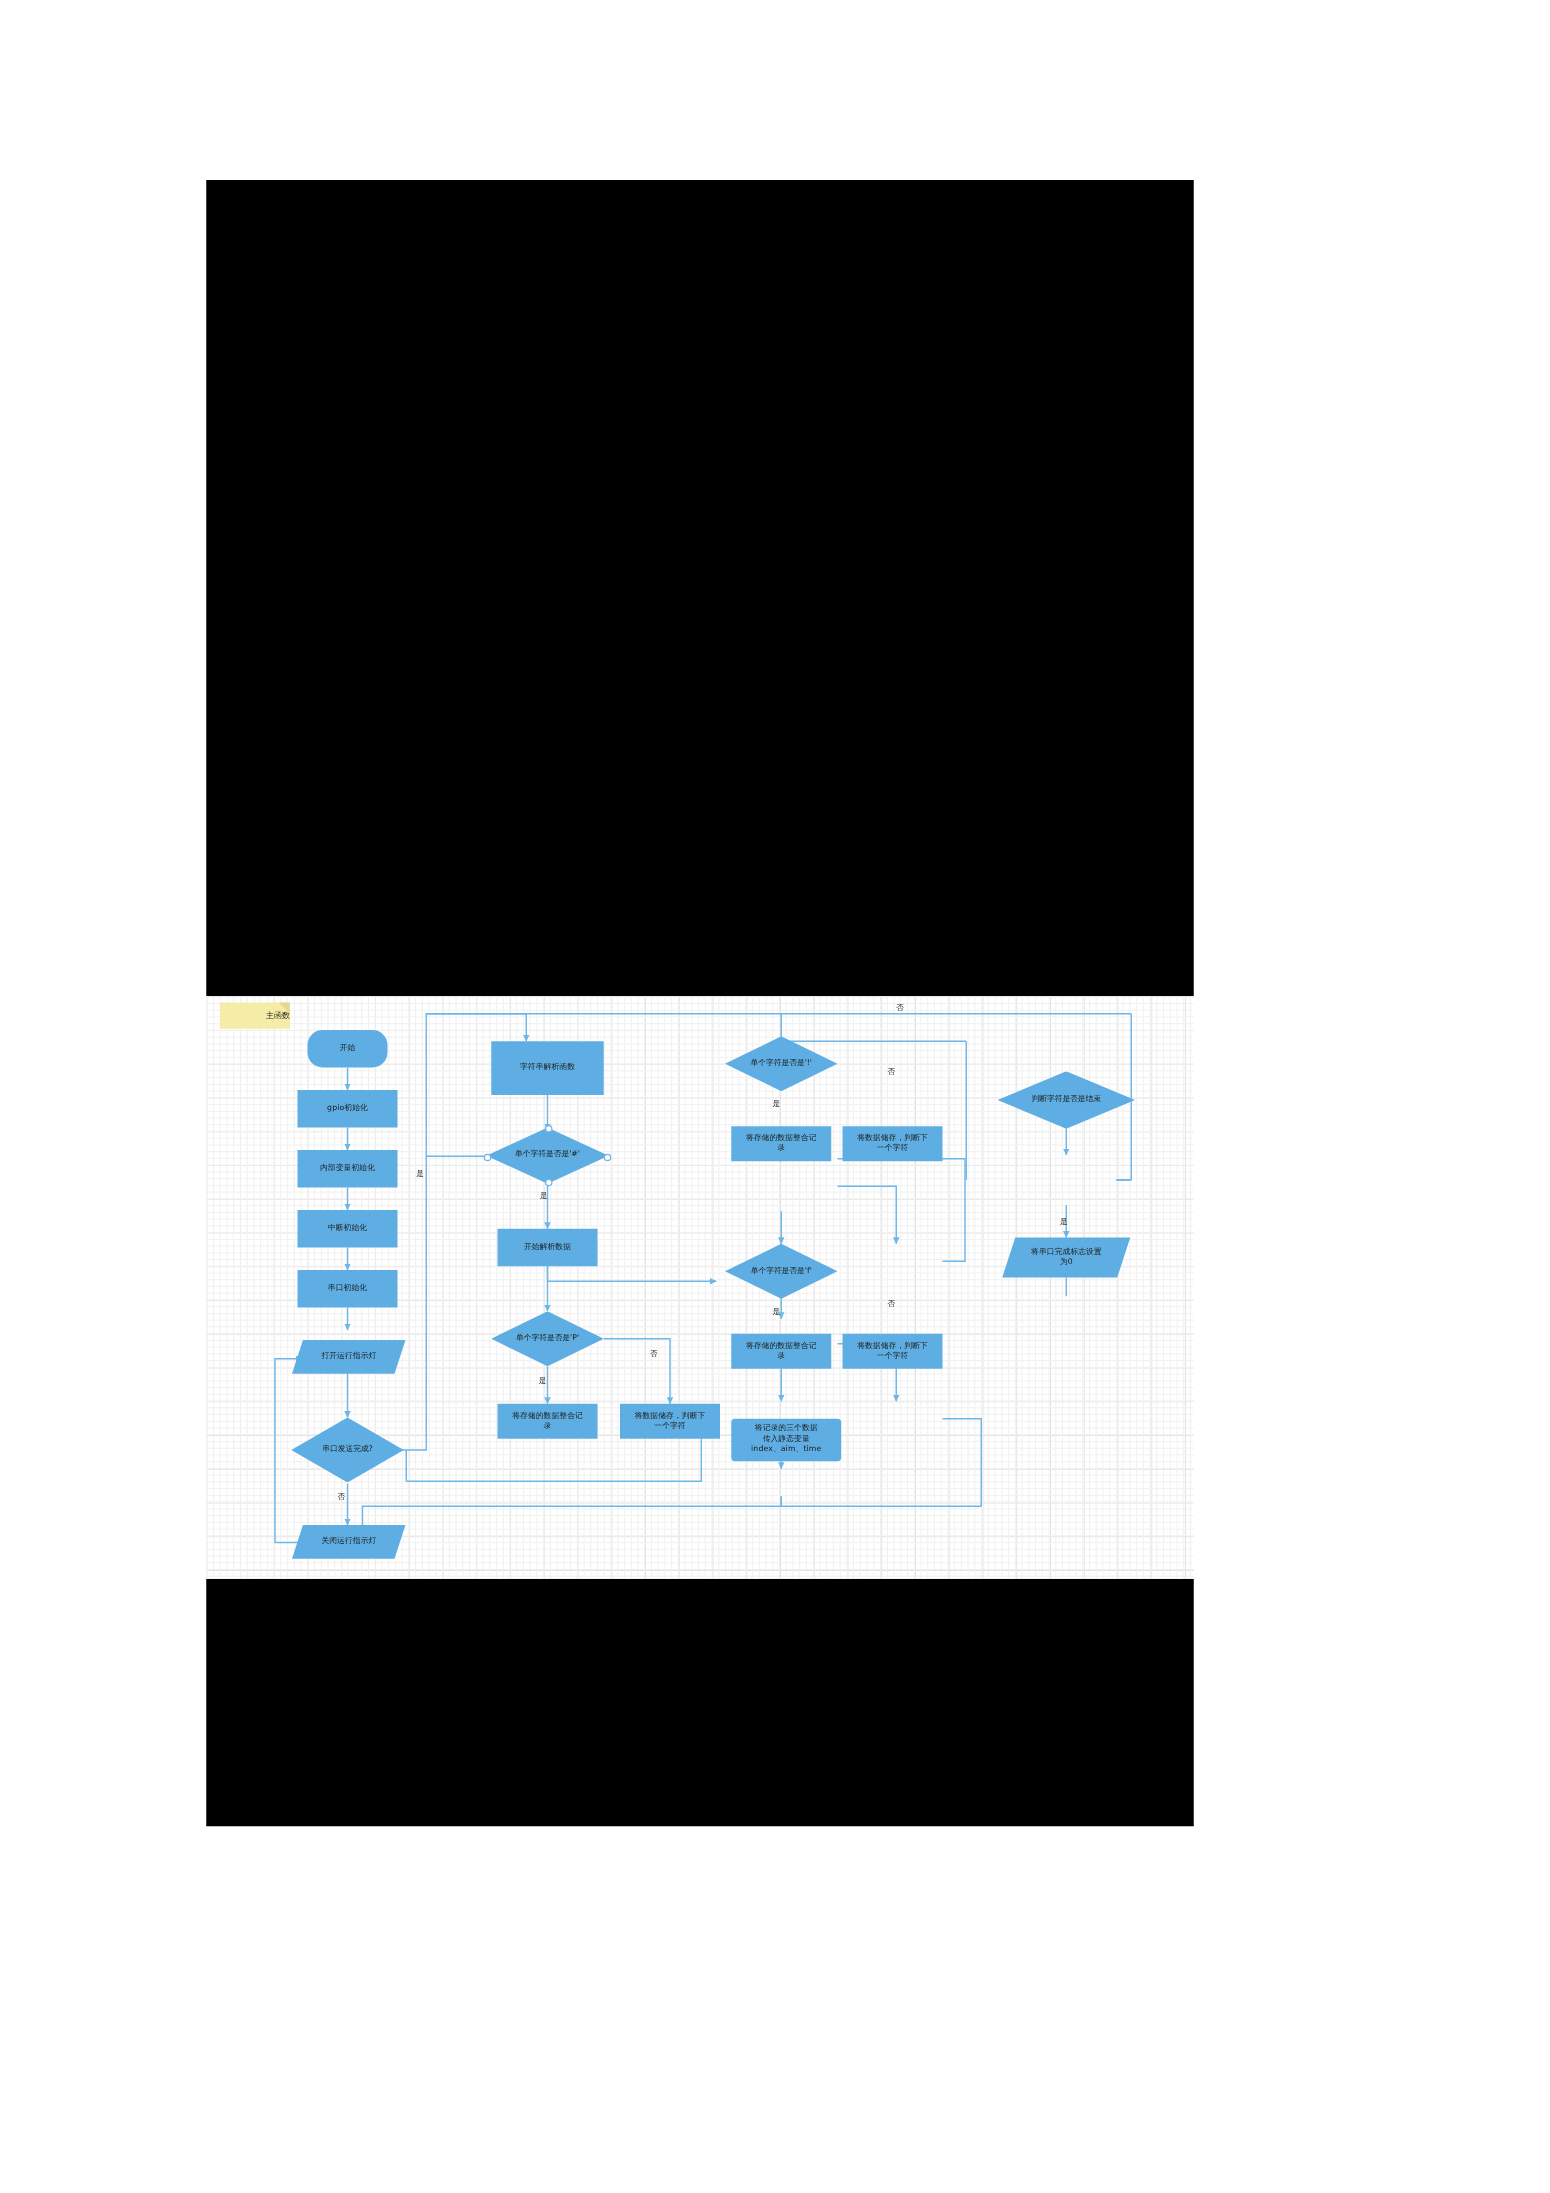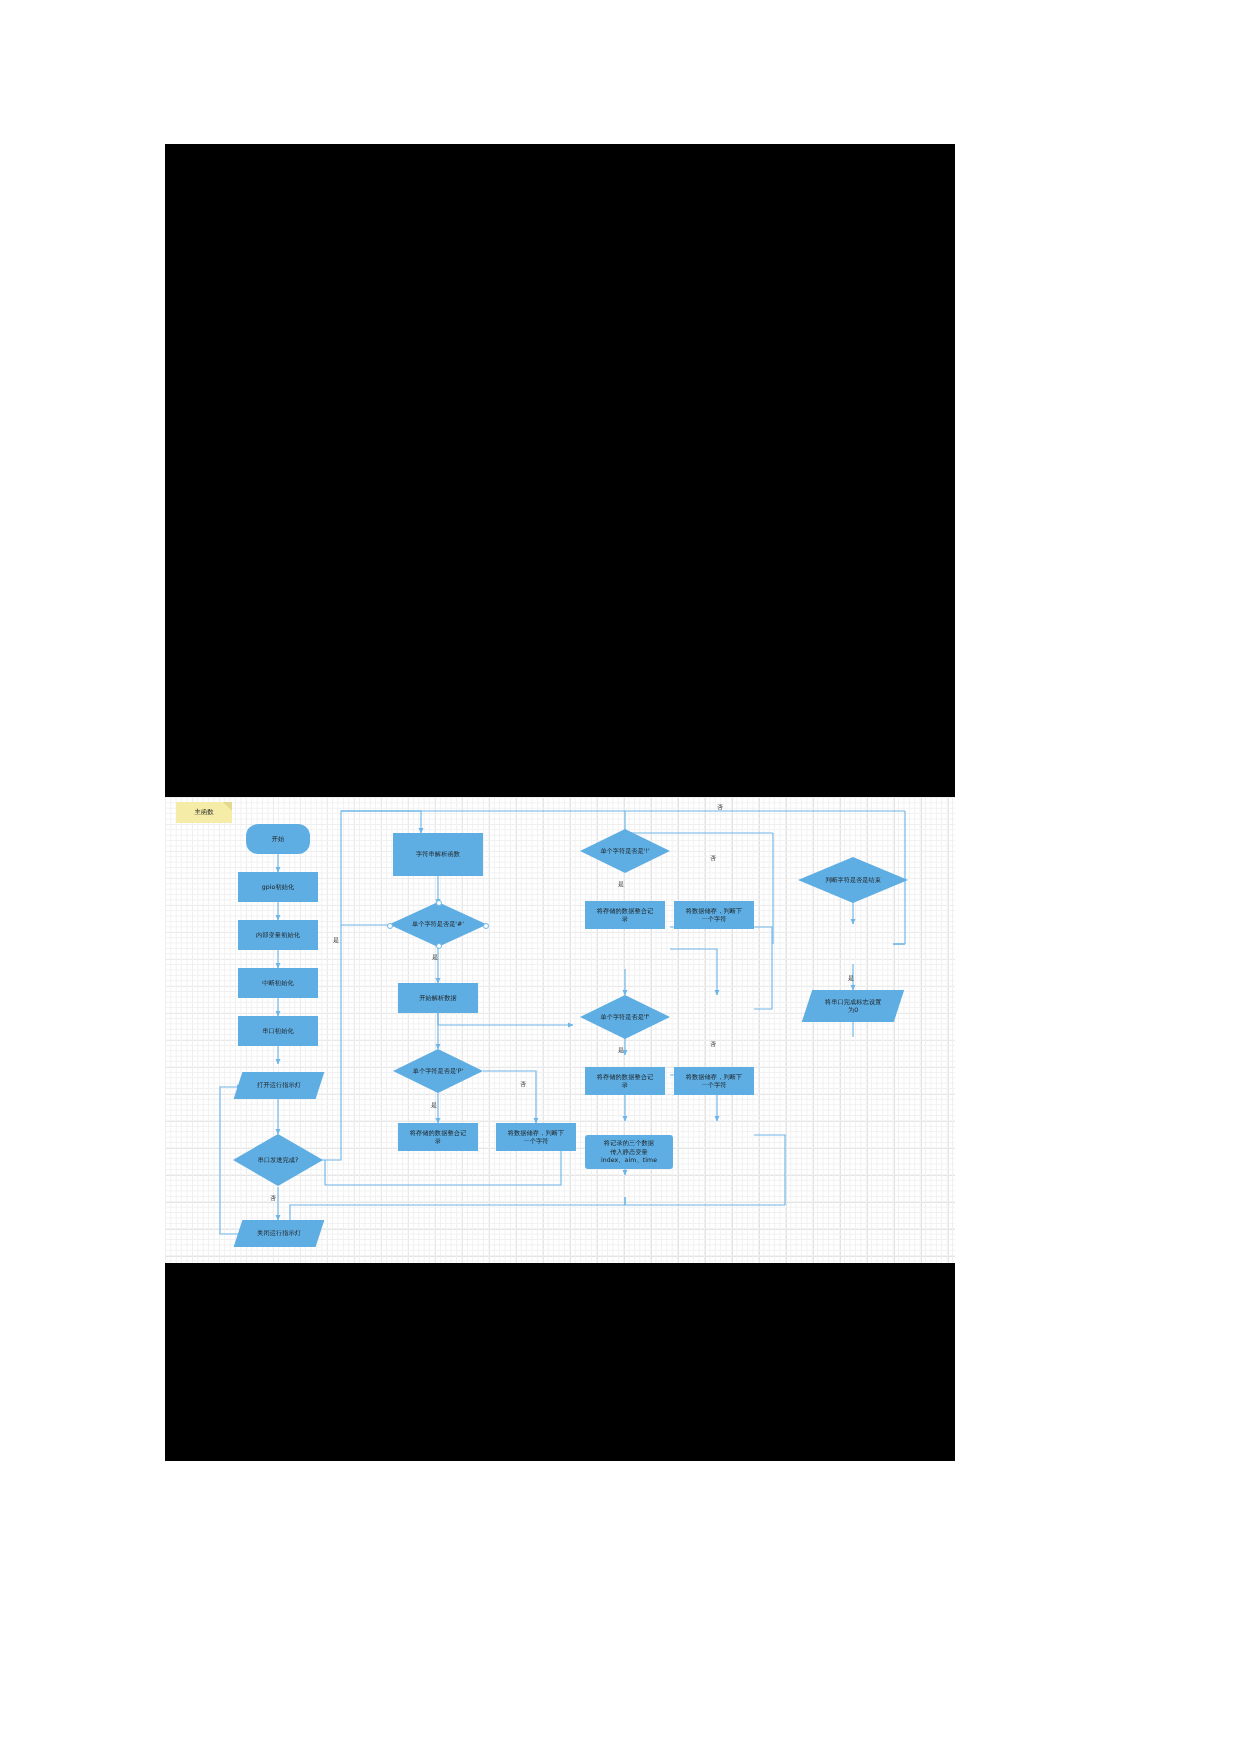--- a/index.html
+++ b/index.html
@@ -40,21 +40,21 @@
              clip-path:polygon(50% 0,100% 50%,50% 100%,0 50%);}
   .dia-label{position:relative;z-index:2;font-size:6.2px;color:#1b1b1b;
              text-align:center;white-space:nowrap;line-height:1.3;}
 
   
   .port{position:absolute;width:4px;height:4px;border:1px solid #6fb6e8;
         border-radius:50%;background:#ffffff;z-index:4;}
 
   
   #note{position:absolute;left:11px;top:5px;width:56px;height:21px;
-        background:#F5ECA8;display:flex;align-items:center;justify-content:center;
+        background:#F5ECA8;display:flex;align-items:center;justify-content:flex-end;
         font-size:6.4px;color:#1b1b1b;}
   #note .fold{position:absolute;right:0;top:0;width:0;height:0;
         border-left:9px solid transparent;border-top:9px solid #E4D98E;}
 
   
   .elab{position:absolute;font-size:6px;color:#1b1b1b;background:transparent;
         z-index:5;line-height:1;}
 </style>
 </head>
 <body>

